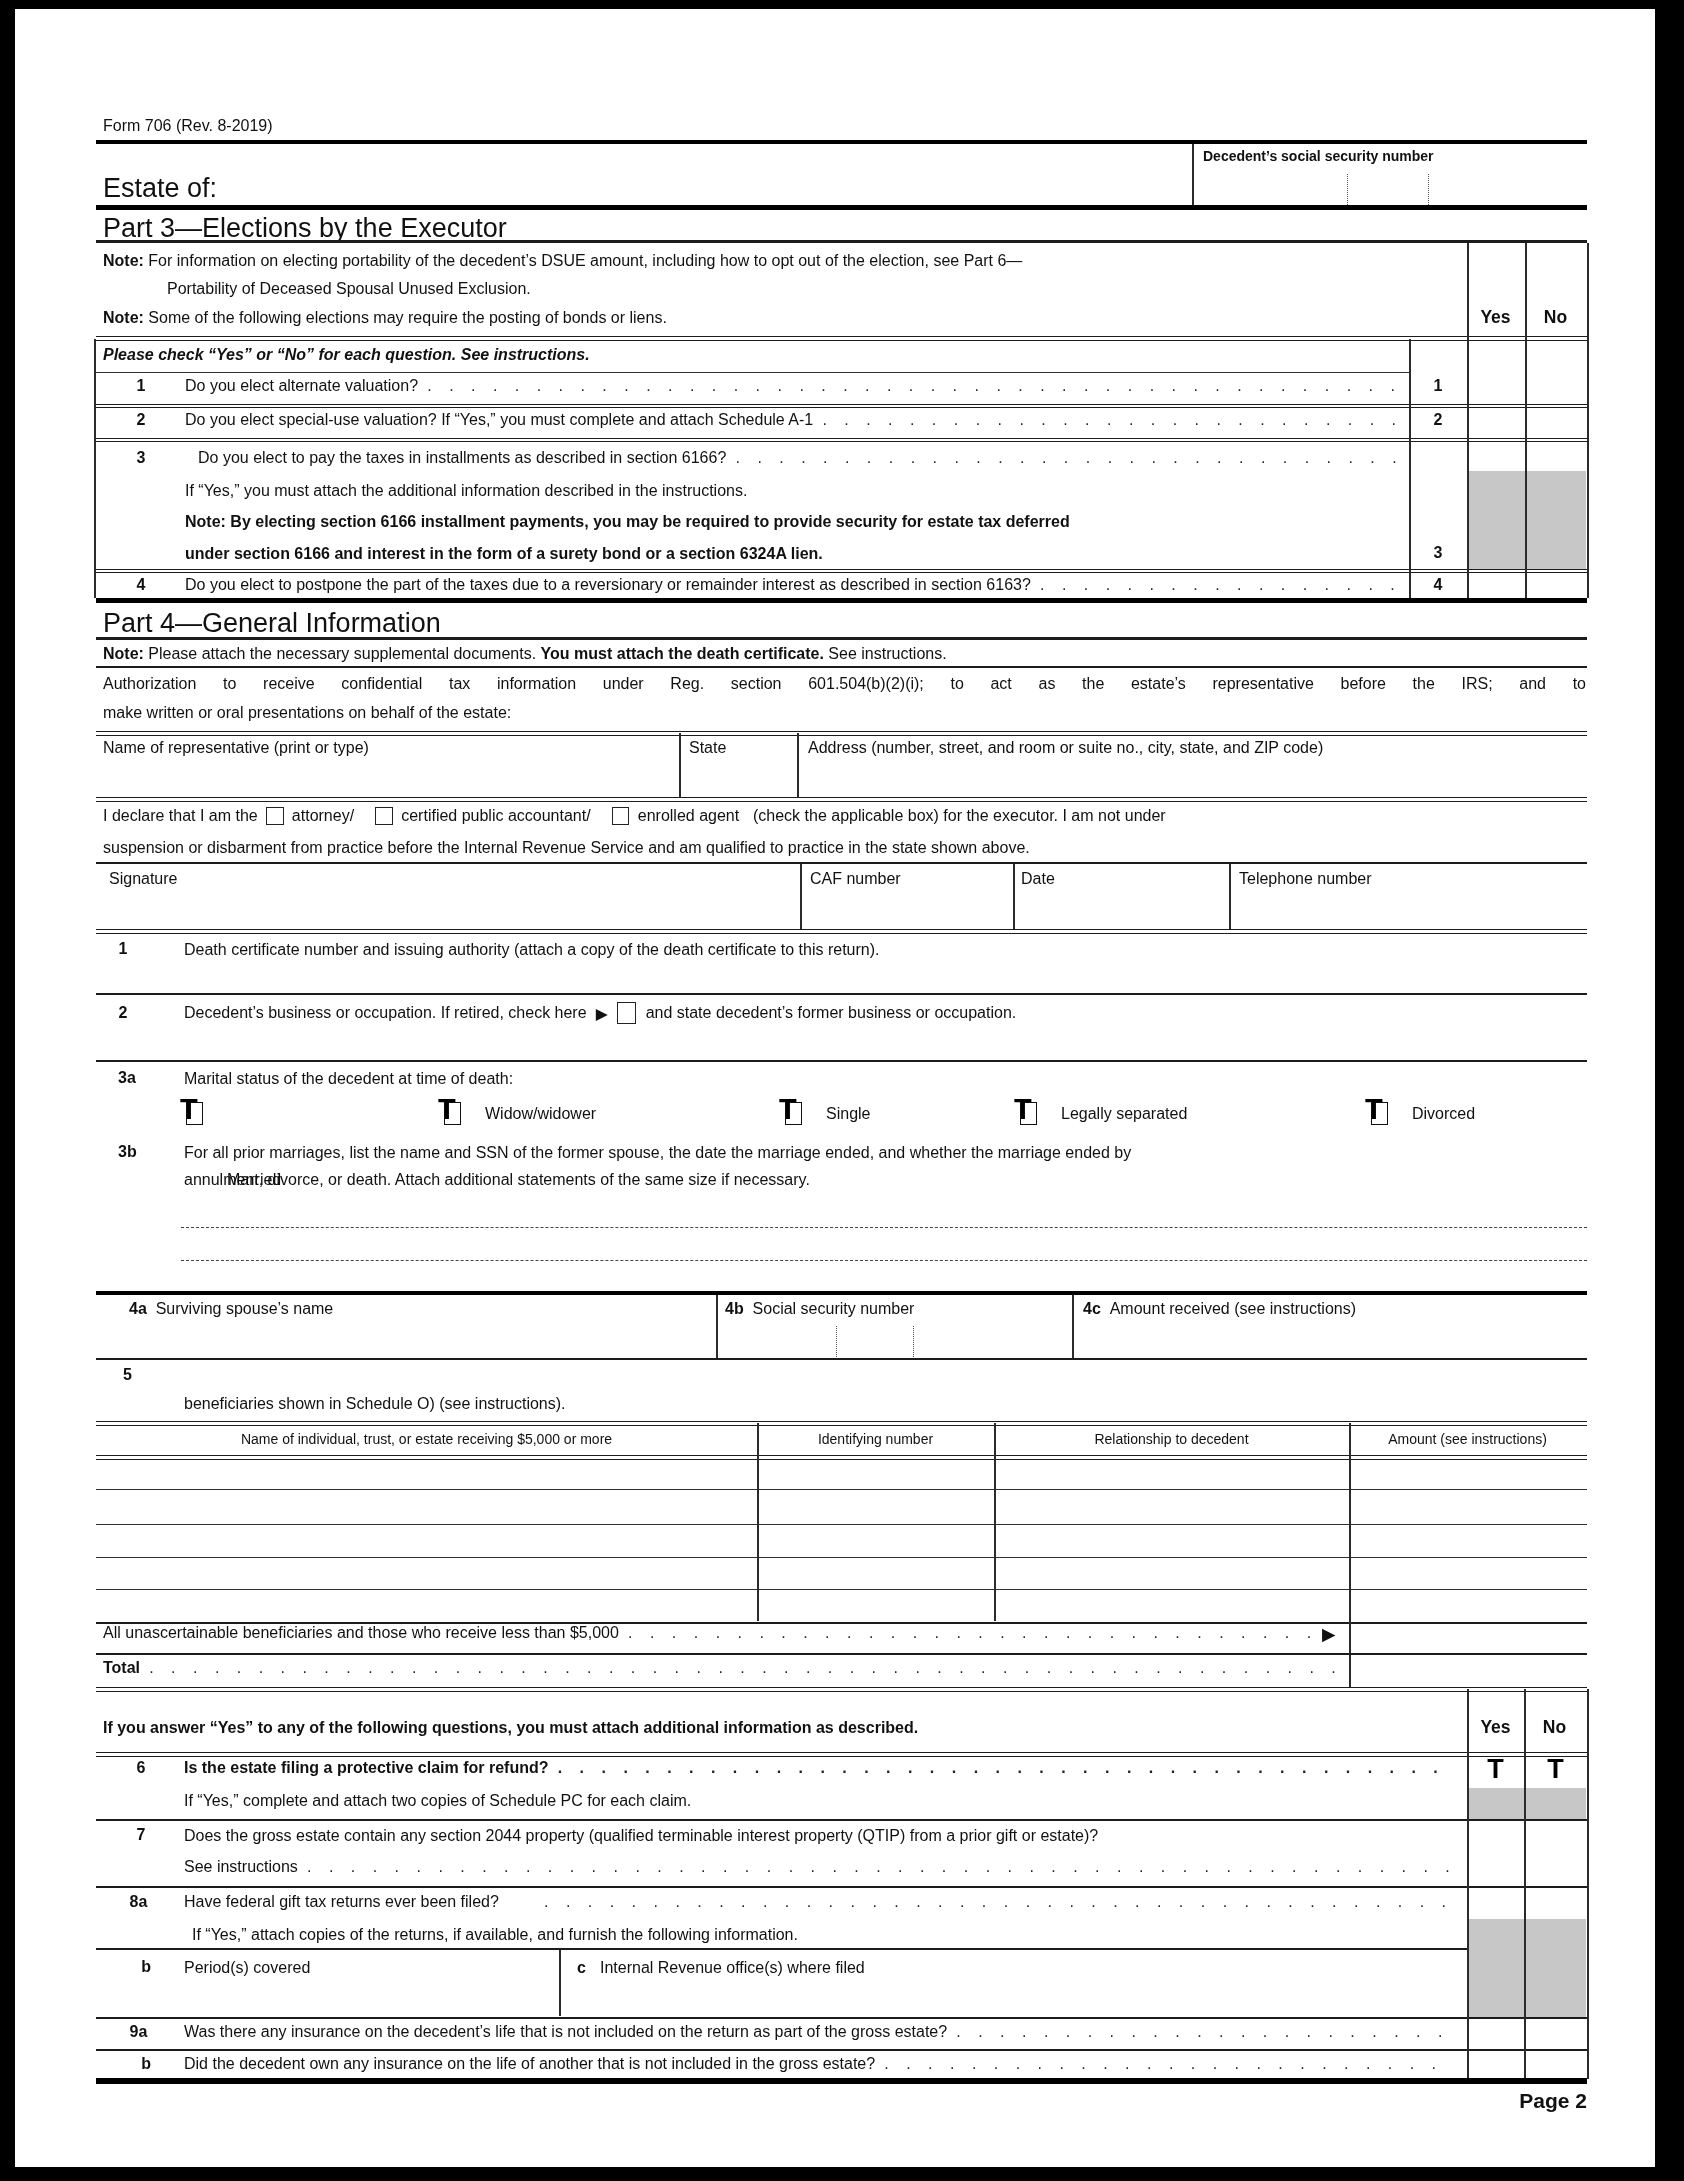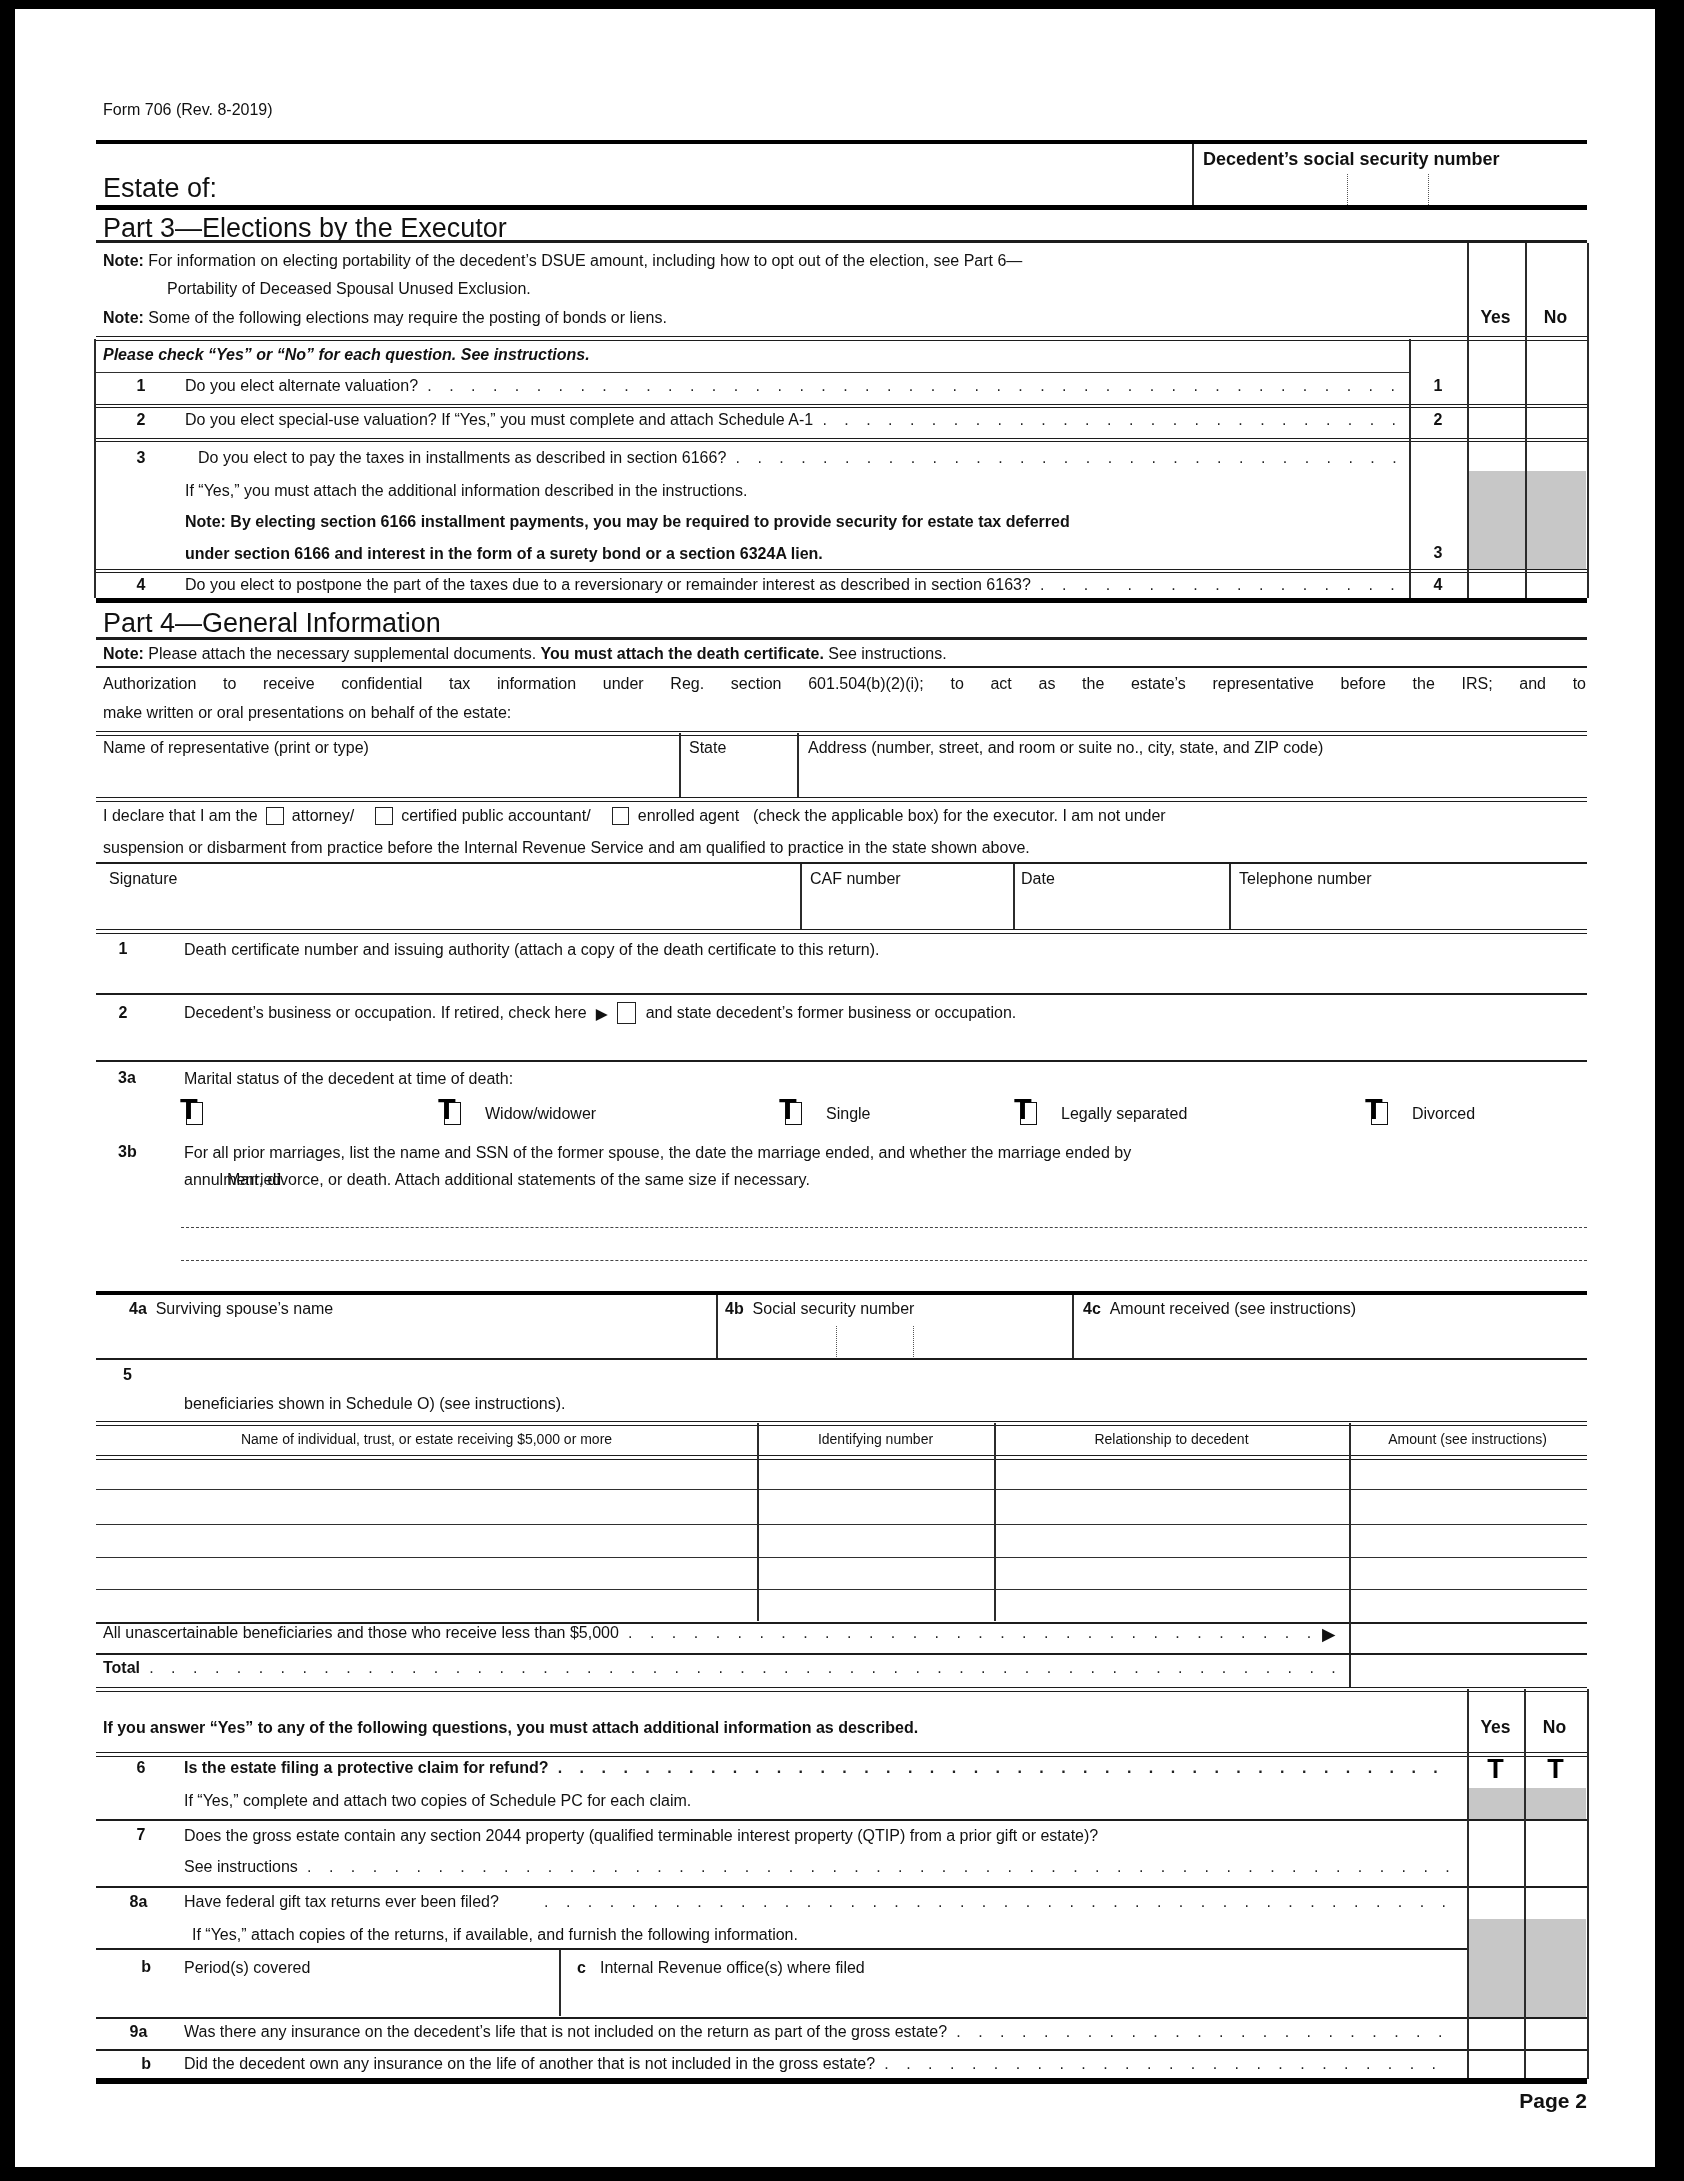--- a/index.html
+++ b/index.html
@@ -40,25 +40,25 @@
 </head>
 <body>
 
 <div id="page">
 
   <div class="frame" style="left:0;top:0;width:14.8px;height:2182px;"></div>
   <div class="frame" style="left:0;top:0;width:1684px;height:9.2px;"></div>
   <div class="frame" style="left:1655px;top:0;width:29.5px;height:2182px;"></div>
   <div class="frame" style="left:0;top:2167px;width:1684px;height:14.8px;"></div>
 
-  <div class="t" style="left:103px;top:100px;text-align:center;">Form 706 (Rev. 8-2019)</div>
+  <div class="t" style="left:103px;top:116px;text-align:center;">Form 706 (Rev. 8-2019)</div>
   <div class="hl-thick" style="left:96px;top:140px;width:1491px;height:3.7px;"></div>
 
   <div class="vl" style="left:1192px;top:144px;height:61px;"></div>
-  <div class="t b" style="left:1203px;top:148px;font-size:18px;">Decedent’s social security number</div>
+  <div class="t b" style="left:1203px;top:148px;font-size:14px;">Decedent’s social security number</div>
   <div class="vdot" style="left:1347px;top:174px;height:31px;"></div>
   <div class="vdot" style="left:1428px;top:174px;height:31px;"></div>
   <div class="cell-hot" style="left:1196px;top:171px;width:388px;height:32px;"></div>
 
   <div class="t title" style="left:103px;top:172px;">Estate of:</div>
   <div class="cell-hot" style="left:249px;top:172px;width:937px;height:29.5px;"></div>
 
   <div class="hl-thick" style="left:96px;top:205px;width:1491px;"></div>
   <div class="t title" style="left:103px;top:212px;">Part 3—Elections by the Executor</div>
   <div class="hl" style="left:96px;top:240px;width:1491px;height:2.8px;"></div>

